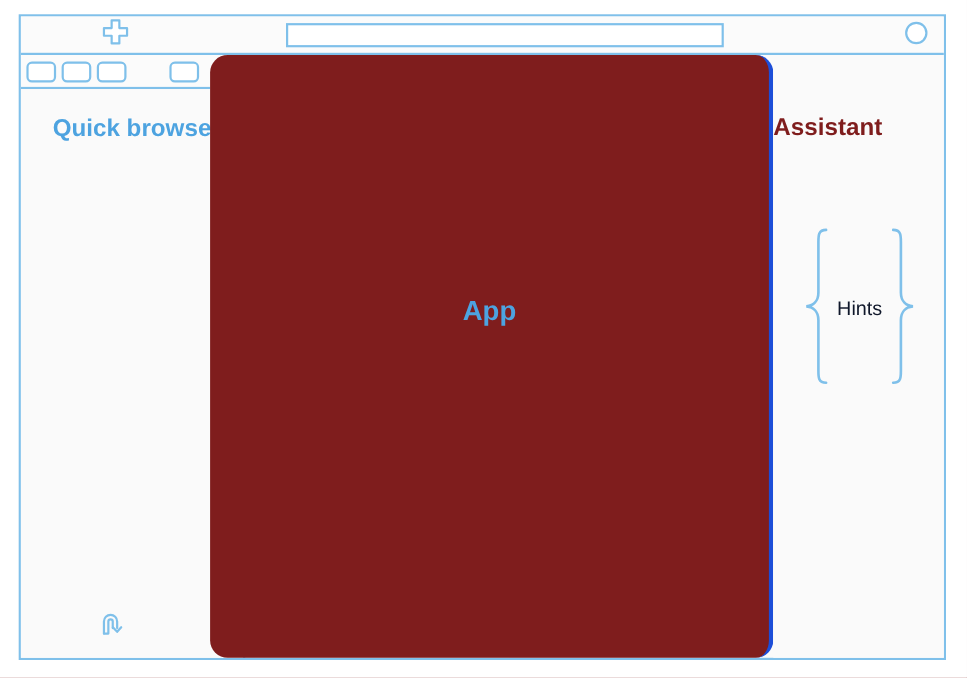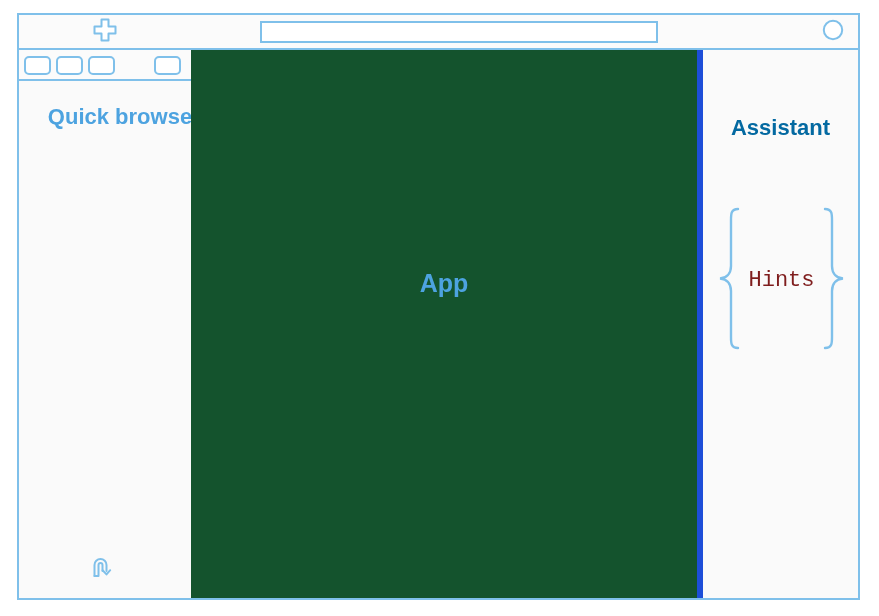--- a/index.html
+++ b/index.html
@@ -140,22 +140,23 @@
   }
 
   
   .app-panel {
     position: absolute;
     left: 172px;
     top: 35px;
     right: 155px;
     bottom: 0;
     box-sizing: border-box;
-    border-right: 6px solid #1d4ed8;
-    background: #14532d;
+    border-right: 4px solid #1d4ed8;
+    background: #7f1d1d;
+    border-radius: 16px;
   }
   .app-label {
     position: absolute;
     left: 0;
     right: 0;
     top: 219px;
     text-align: center;
     color: #4da3e0;
     font-size: 25px;
     font-weight: bold;
@@ -170,46 +171,45 @@
     width: 155px;
     bottom: 0;
     box-sizing: border-box;
     background: #fafafa;
   }
   .assistant-title {
     position: absolute;
     left: 0;
     right: 0;
     top: 53px;
-    text-align: center;
-    color: #0369a1;
+    text-align: left;
+    color: #7f1d1d;
     font-size: 22px;
     font-weight: bold;
     font-family: "Liberation Sans", sans-serif;
-    margin-top: 12px;
   }
   .hints-block {
     position: absolute;
     left: 10px;
     right: 8px;
     top: 158px;
     height: 145px;
     display: flex;
     align-items: center;
     justify-content: center;
   }
   .brace {
     flex: 0 0 auto;
     display: block;
   }
   .hints-label {
-    color: #7f1d1d;
-    font-size: 22px;
+    color: #0f172a;
+    font-size: 18px;
     font-weight: normal;
-    font-family: Liberation Mono, monospace;
+    font-family: Liberation Sans, sans-serif;
     padding: 0 6px;
   }
 </style>
 </head>
 <body>
 
 <div class="wireframe">
 
   <div class="topbar">
 

